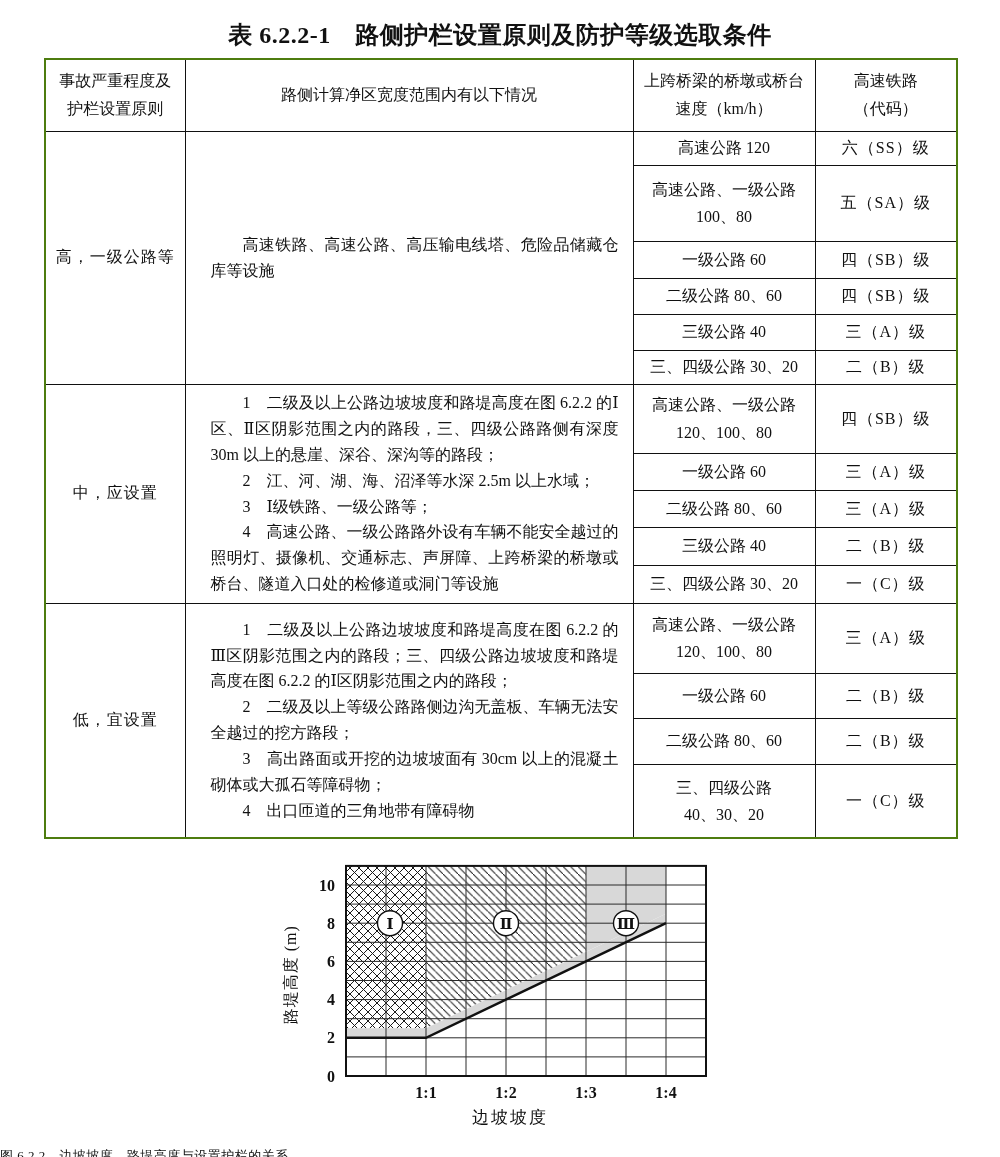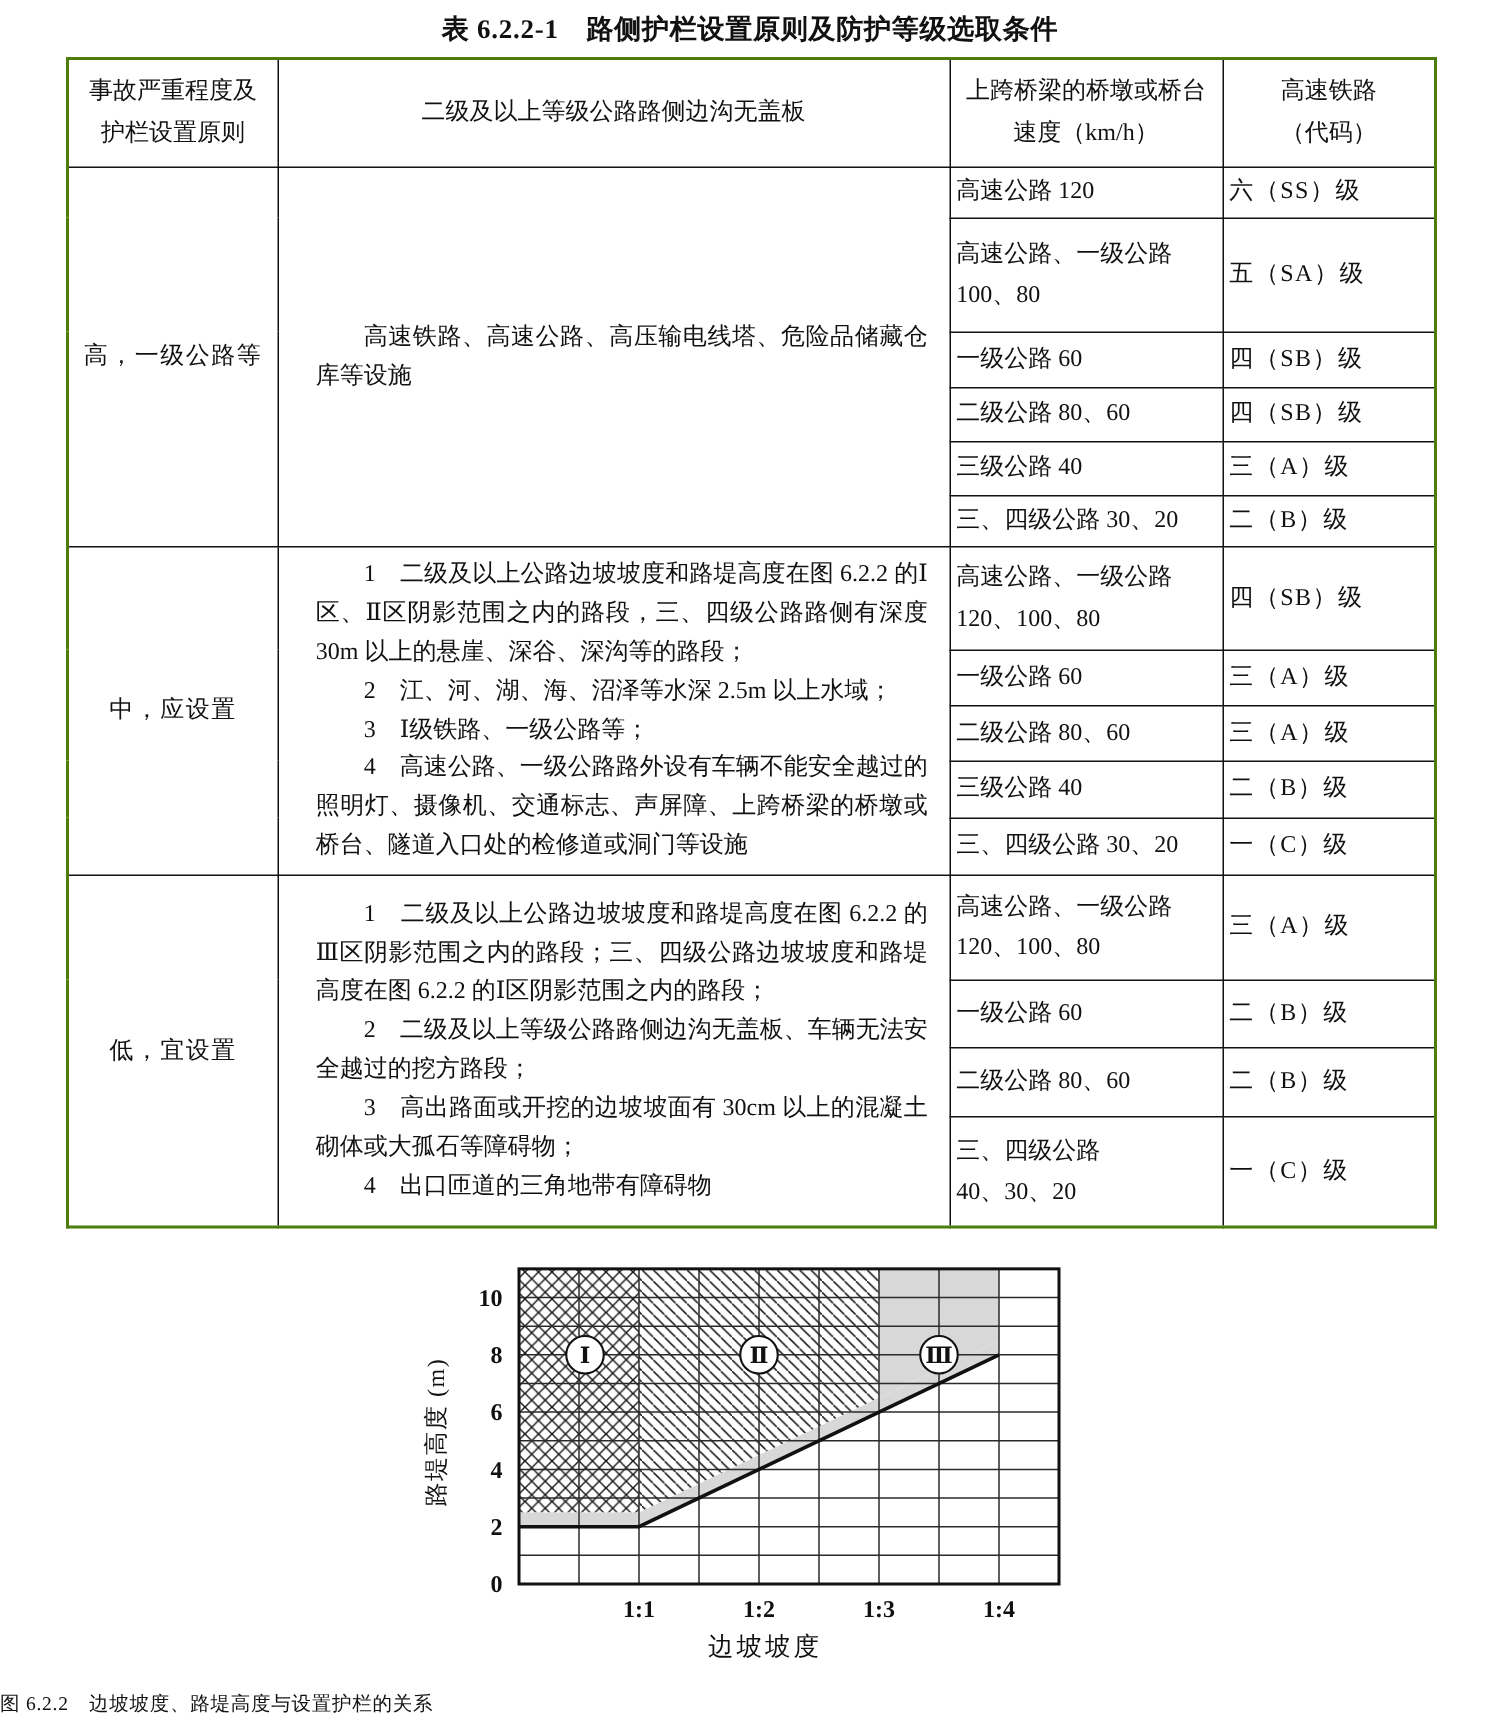--- a/index.html
+++ b/index.html
@@ -3,35 +3,35 @@
 <meta charset="utf-8">
 <style>
   * { margin:0; padding:0; box-sizing:border-box; }
   html,body { background:#ffffff; }
   .page {
     position:relative; width:1000px; height:1157px; background:#ffffff;
     color:#111; font-family:"Liberation Serif","DejaVu Serif",serif;
     overflow:hidden;
   }
   .doc-title {
-    text-align:center; font-size:18px; font-weight:bold;
-    padding-top:7px; letter-spacing:0.5px;
+    text-align:center; font-size:24px; font-weight:bold;
+    padding-top:19px; letter-spacing:0.5px;
   }
   table.main {
     border-collapse:collapse; table-layout:fixed;
     margin:7px 0 0 44px; width:912px;
     border:2px solid #4d7c0f;
   }
   table.main td { border:1px solid #111; font-size:16px; vertical-align:middle; }
   .ws { white-space:pre-line; }
   td.hd { text-align:center; line-height:1.75; padding:2px 4px; }
   td.sev { text-align:center; padding:2px 6px; letter-spacing:1px; }
   td.cond { padding:4px 14px 4px 25px; vertical-align:middle; }
   td.cond p { text-indent:2em; line-height:1.62; text-align:justify; margin:0; }
-  td.road, td.grade { text-align:left; line-height:1.7; padding:1px 4px; }
+  td.road, td.grade { text-align:center; line-height:1.7; padding:1px 4px; }
   td.grade { letter-spacing:1px; }
 
   .figure-wrap { margin:20px 0 0 278px; width:472px; }
   svg.chart { display:block; }
   svg.chart text { font-family:"Liberation Serif","DejaVu Serif",serif; fill:#111; }
   svg.chart text.tick { font-size:16px; font-weight:bold; }
   svg.chart text.axis-title { font-size:17px; letter-spacing:2px; }
   svg.chart text.axis-title-y { font-size:16px; letter-spacing:1px; }
   svg.chart text.roman { font-size:15px; font-weight:bold; }
   .figure-caption {
@@ -50,21 +50,21 @@
       <col style="width:140px">
         <col style="width:448px">
         <col style="width:182px">
         <col style="width:142px">
     </colgroup>
 
     <tbody>
         <tr style="height:72px">
       <td class="hd ws">事故严重程度及
 护栏设置原则</td>
-      <td class="hd">二级及以上等级公路路侧边沟无盖板</td>
+      <td class="hd">路侧计算净区宽度范围内有以下情况</td>
       <td class="hd ws">上跨桥梁的桥墩或桥台
 速度（km/h）</td>
       <td class="hd ws">高速铁路
 （代码）</td>
     </tr>
 
     <tr style="height:34px">
       <td class="sev" rowspan="6">高，一级公路等</td>
       <td class="cond" rowspan="6">
         <p>高速铁路、高速公路、高压输电线塔、危险品储藏仓库等设施</p>

